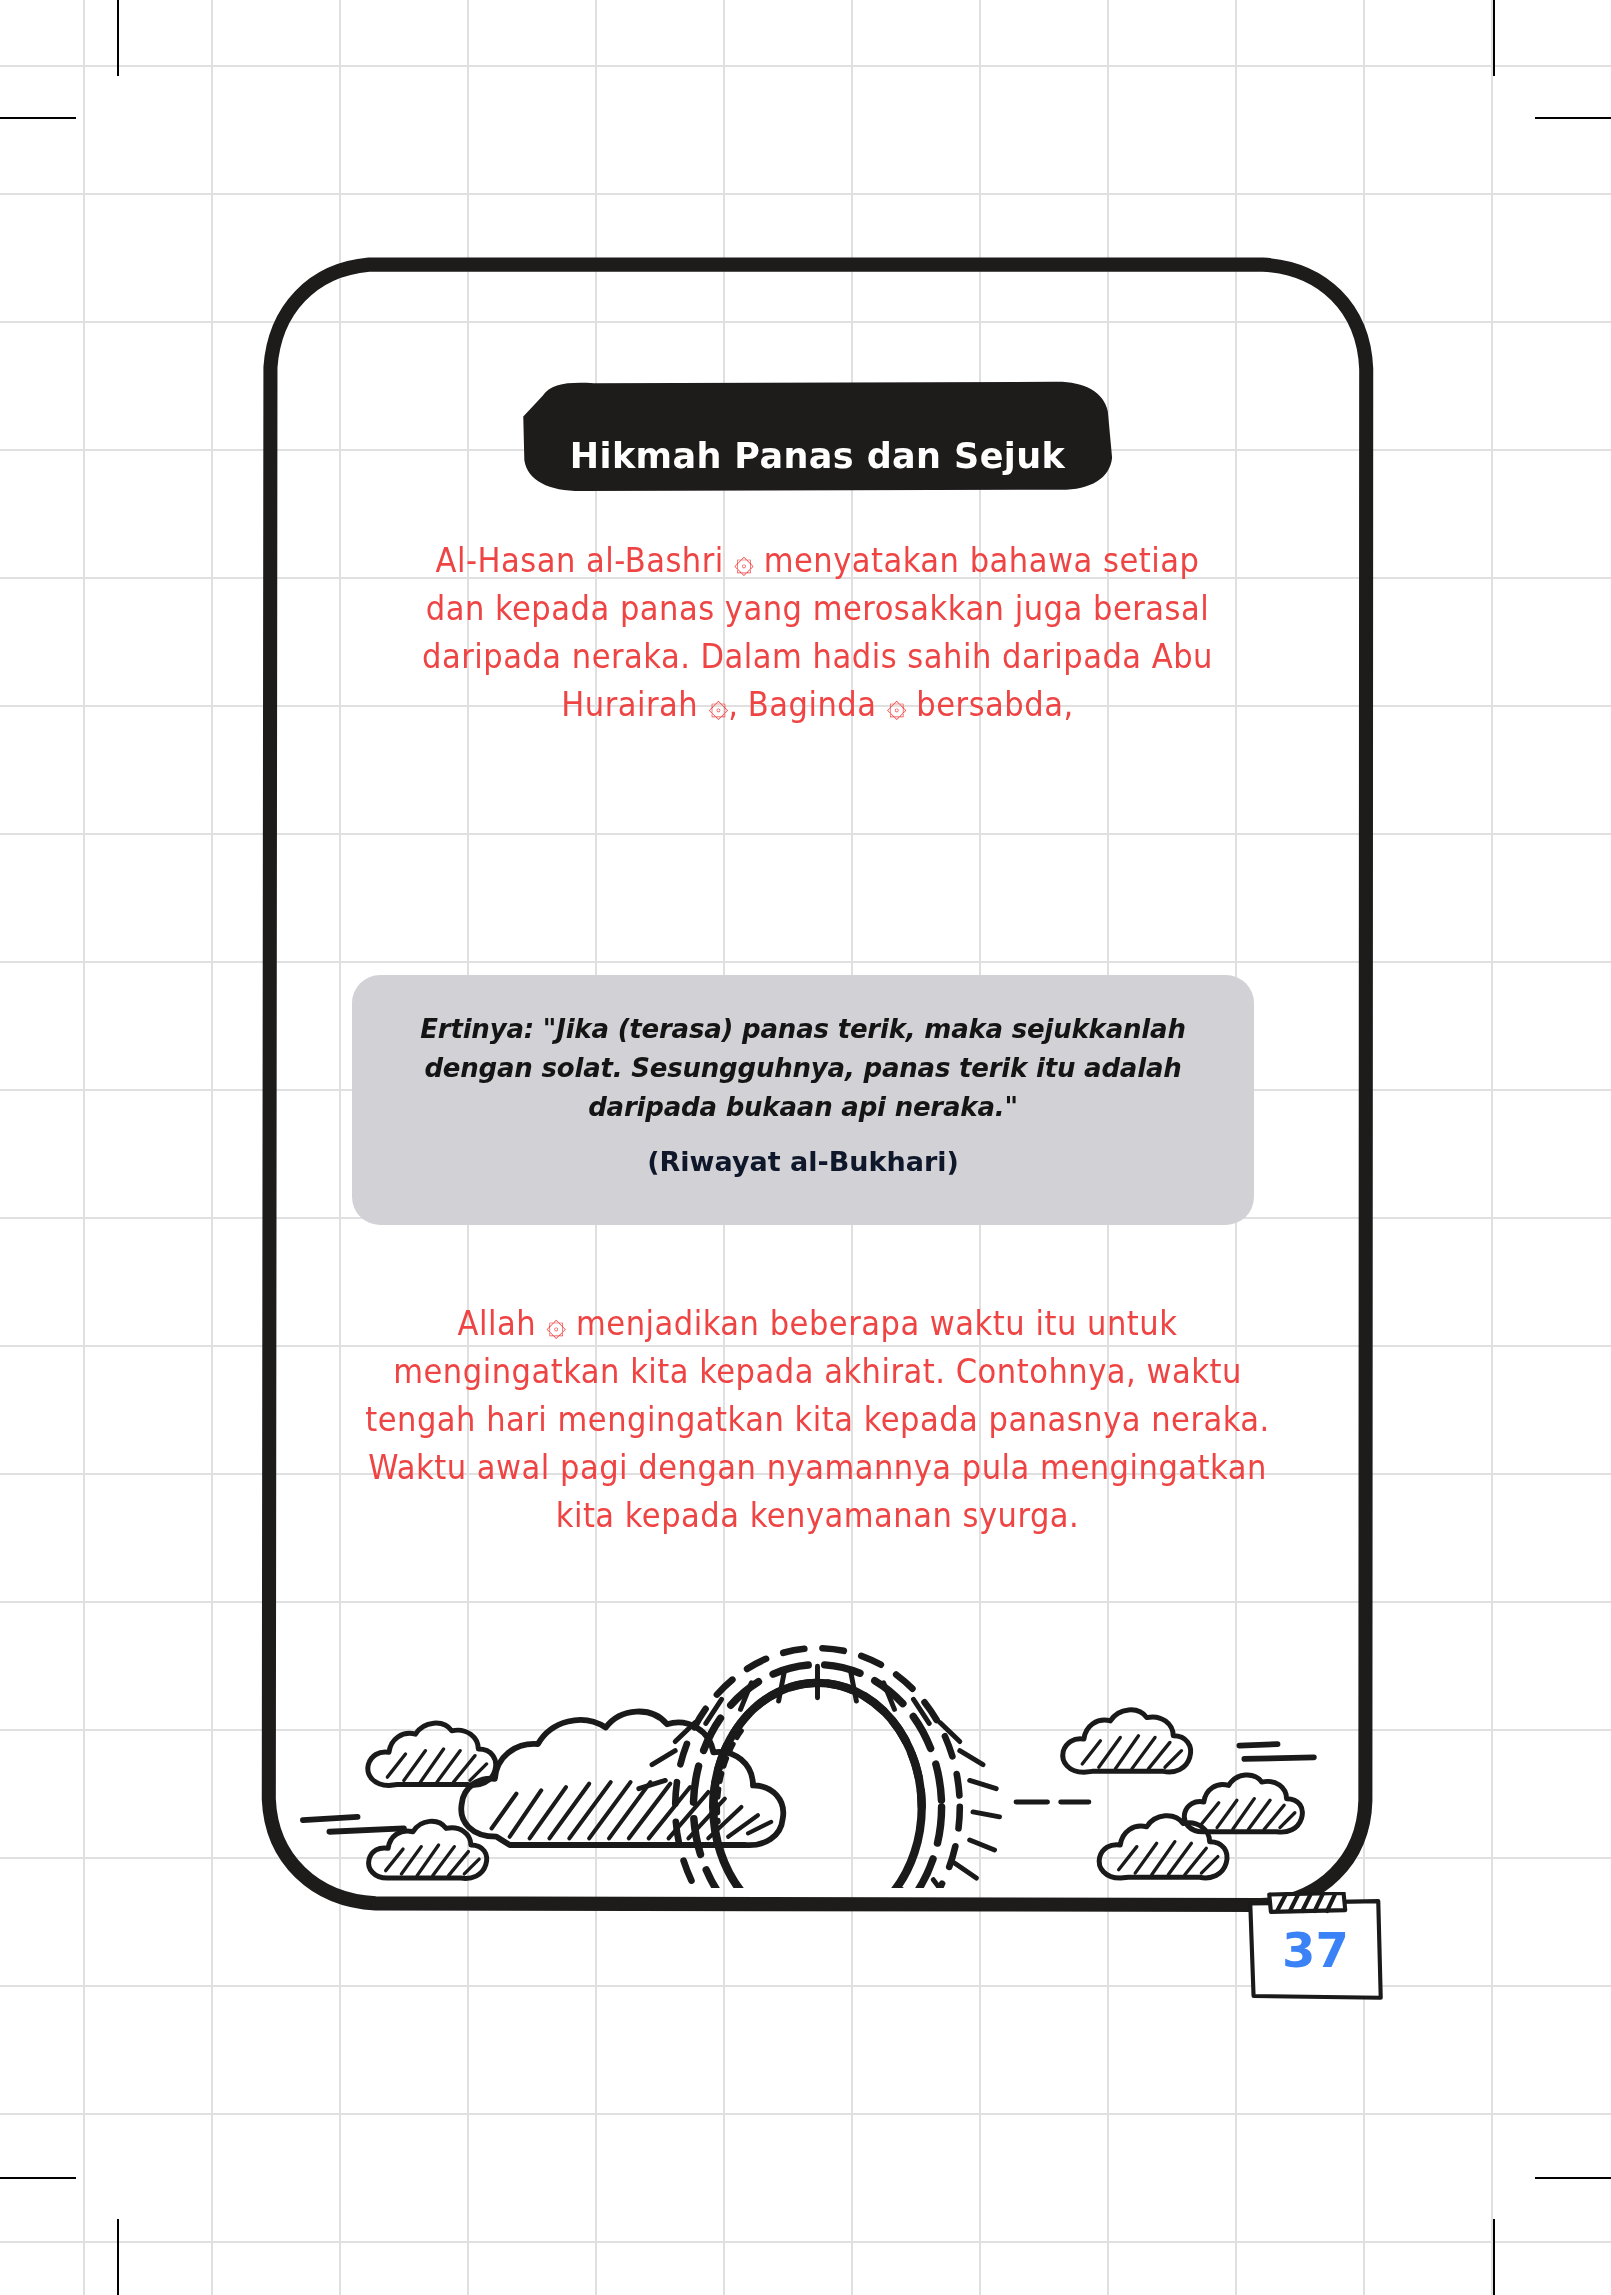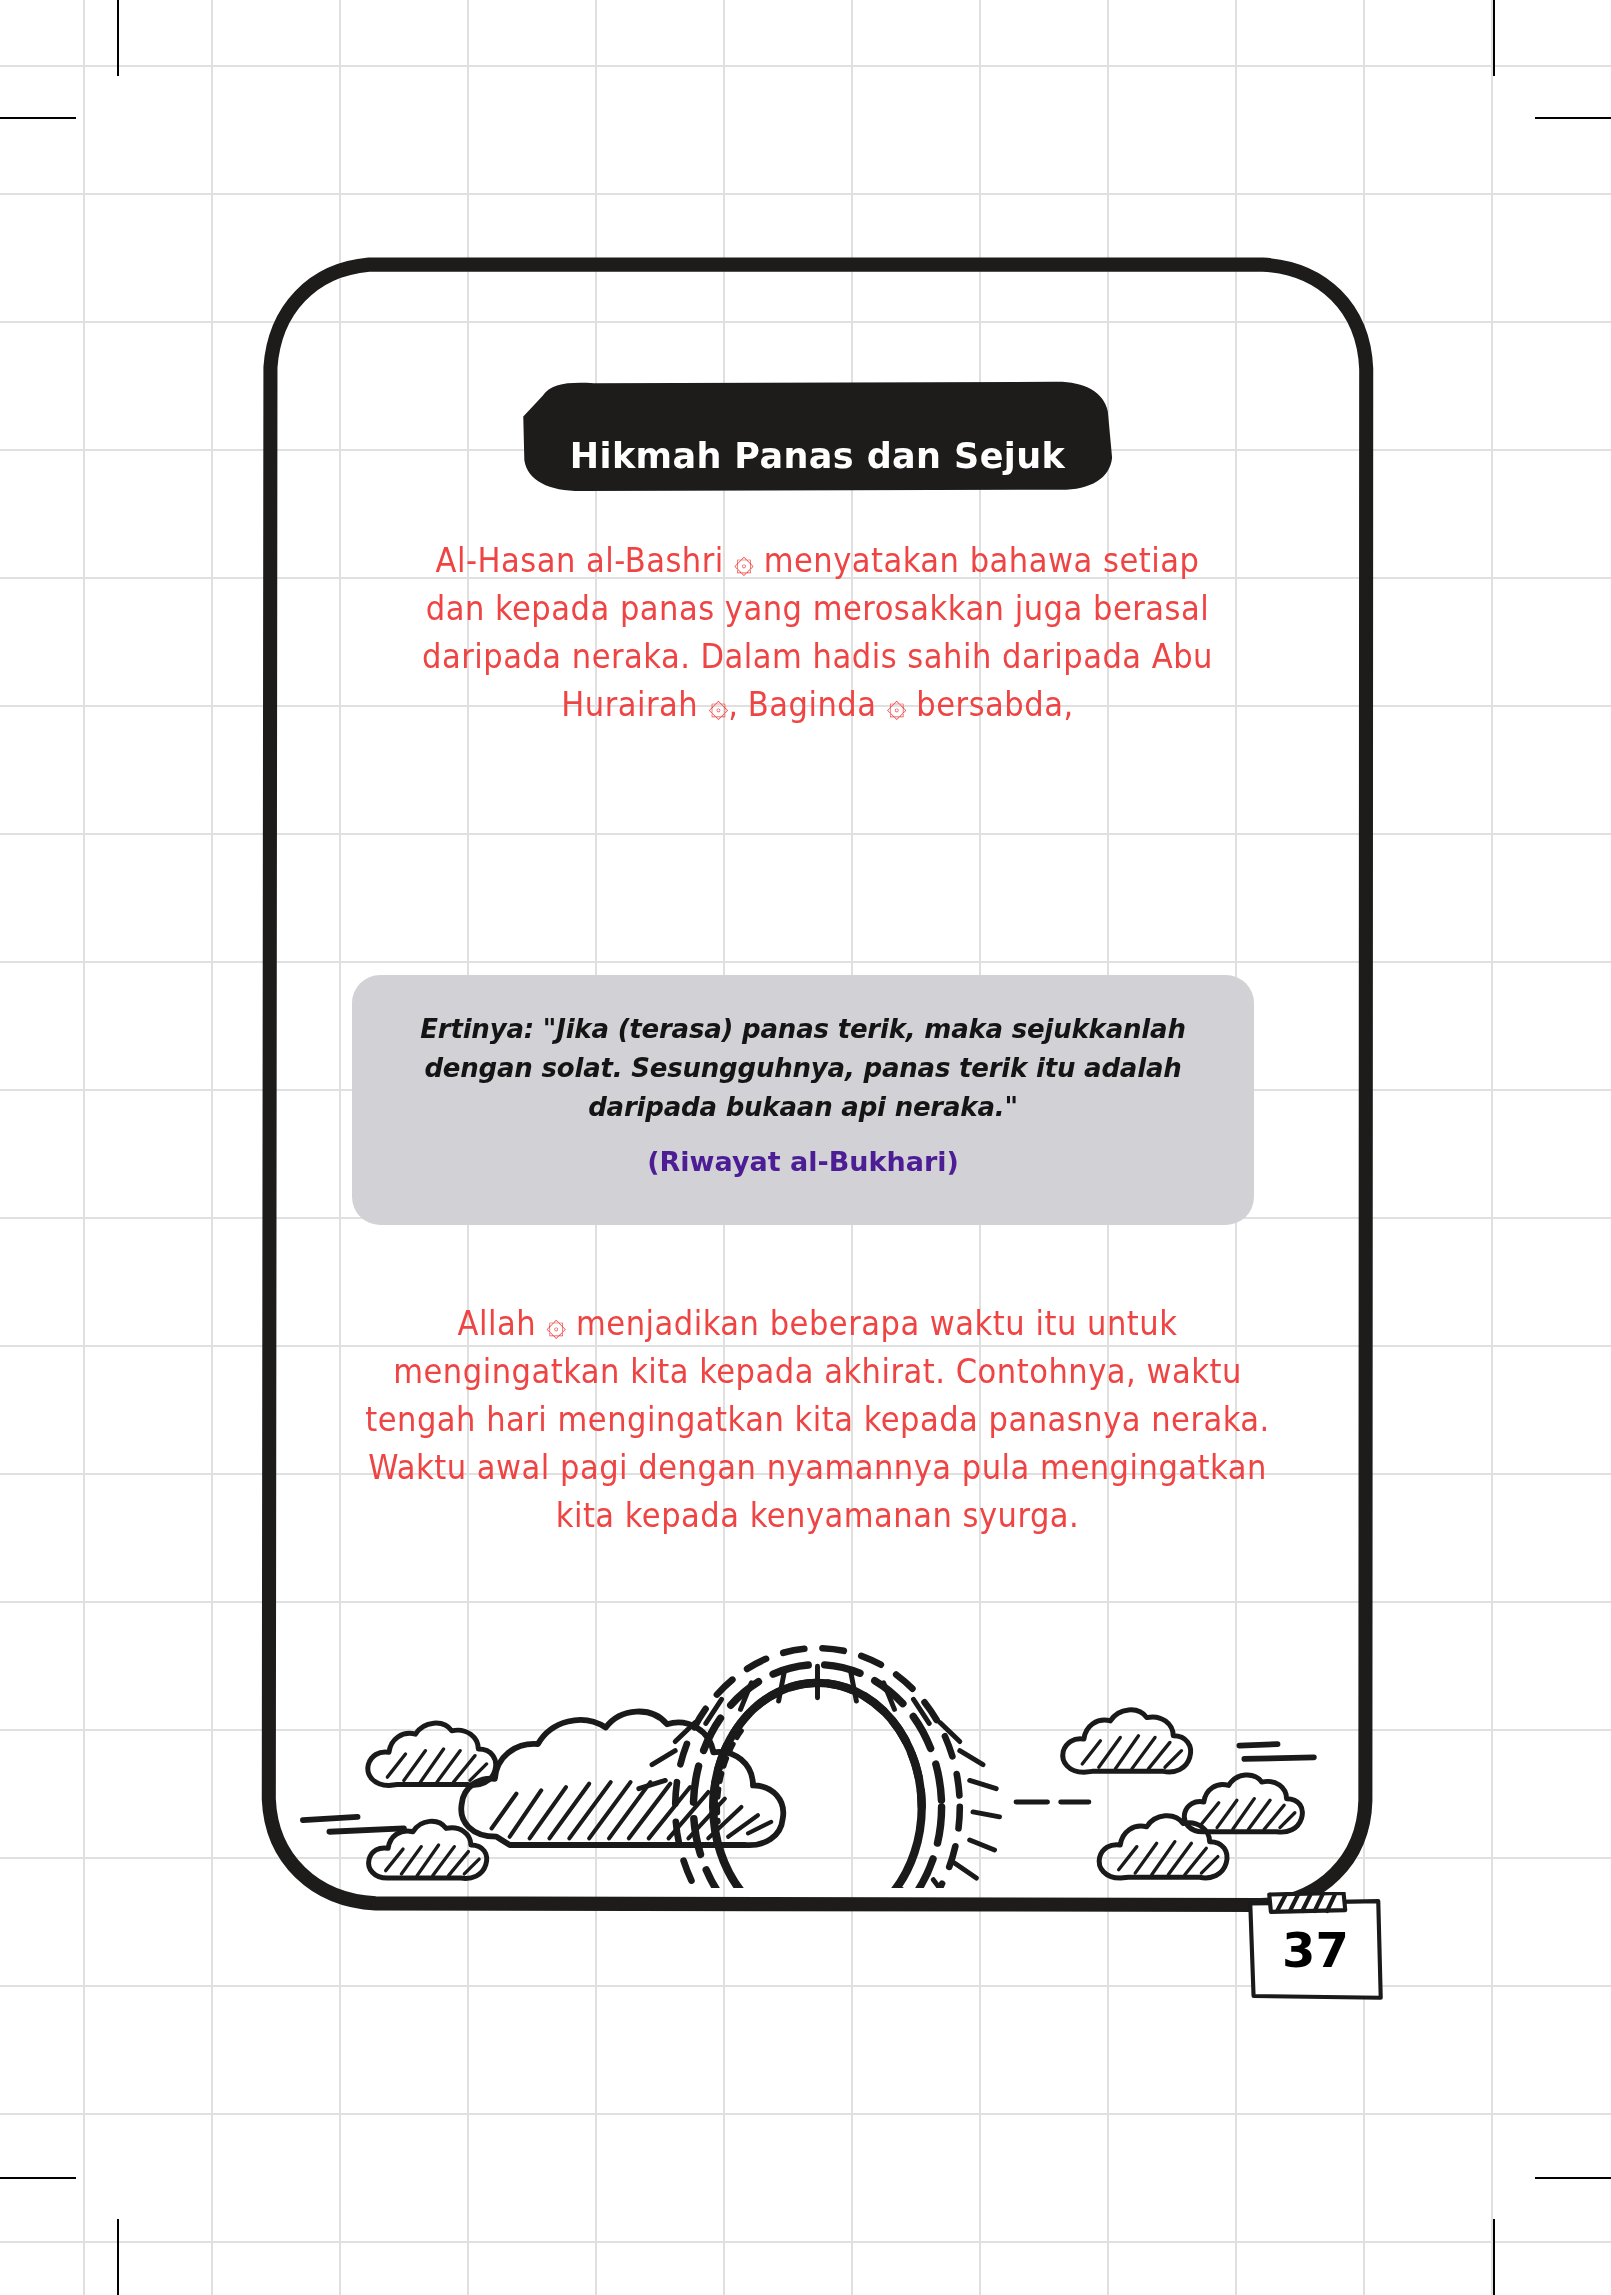--- a/index.html
+++ b/index.html
@@ -141,21 +141,21 @@
     color: #141414;
     letter-spacing: -0.2px;
   }
   #translation-source {
     margin-top: 18px;
     font-family: "DejaVu Sans", sans-serif;
     font-weight: bold;
     font-style: normal;
     font-size: 27px;
     line-height: 33px;
-    color: #4c1d95;
+    color: #0f172a;
   }
 
   
   #illustration {
     position: absolute;
     left: 25px;
     top: 1357px;
     width: 1059px;
     height: 273px;
   }
@@ -175,21 +175,21 @@
   #page-number {
     position: absolute;
     z-index: 1;
     left: 0; right: 0;
     top: 33px;
     text-align: center;
     font-family: "DejaVu Sans", sans-serif;
     font-weight: bold;
     font-size: 48px;
     line-height: 51px;
-    color: #000000;
+    color: #3b82f6;
   }
 </style>
 </head>
 <body>
 
 <div id="grid-bg"></div>
 
 <div class="crop-mark crop-v" style="left:117px; top:0;"></div>
 <div class="crop-mark crop-h" style="left:0; top:117px;"></div>
 <div class="crop-mark crop-v" style="left:1493px; top:0;"></div>

